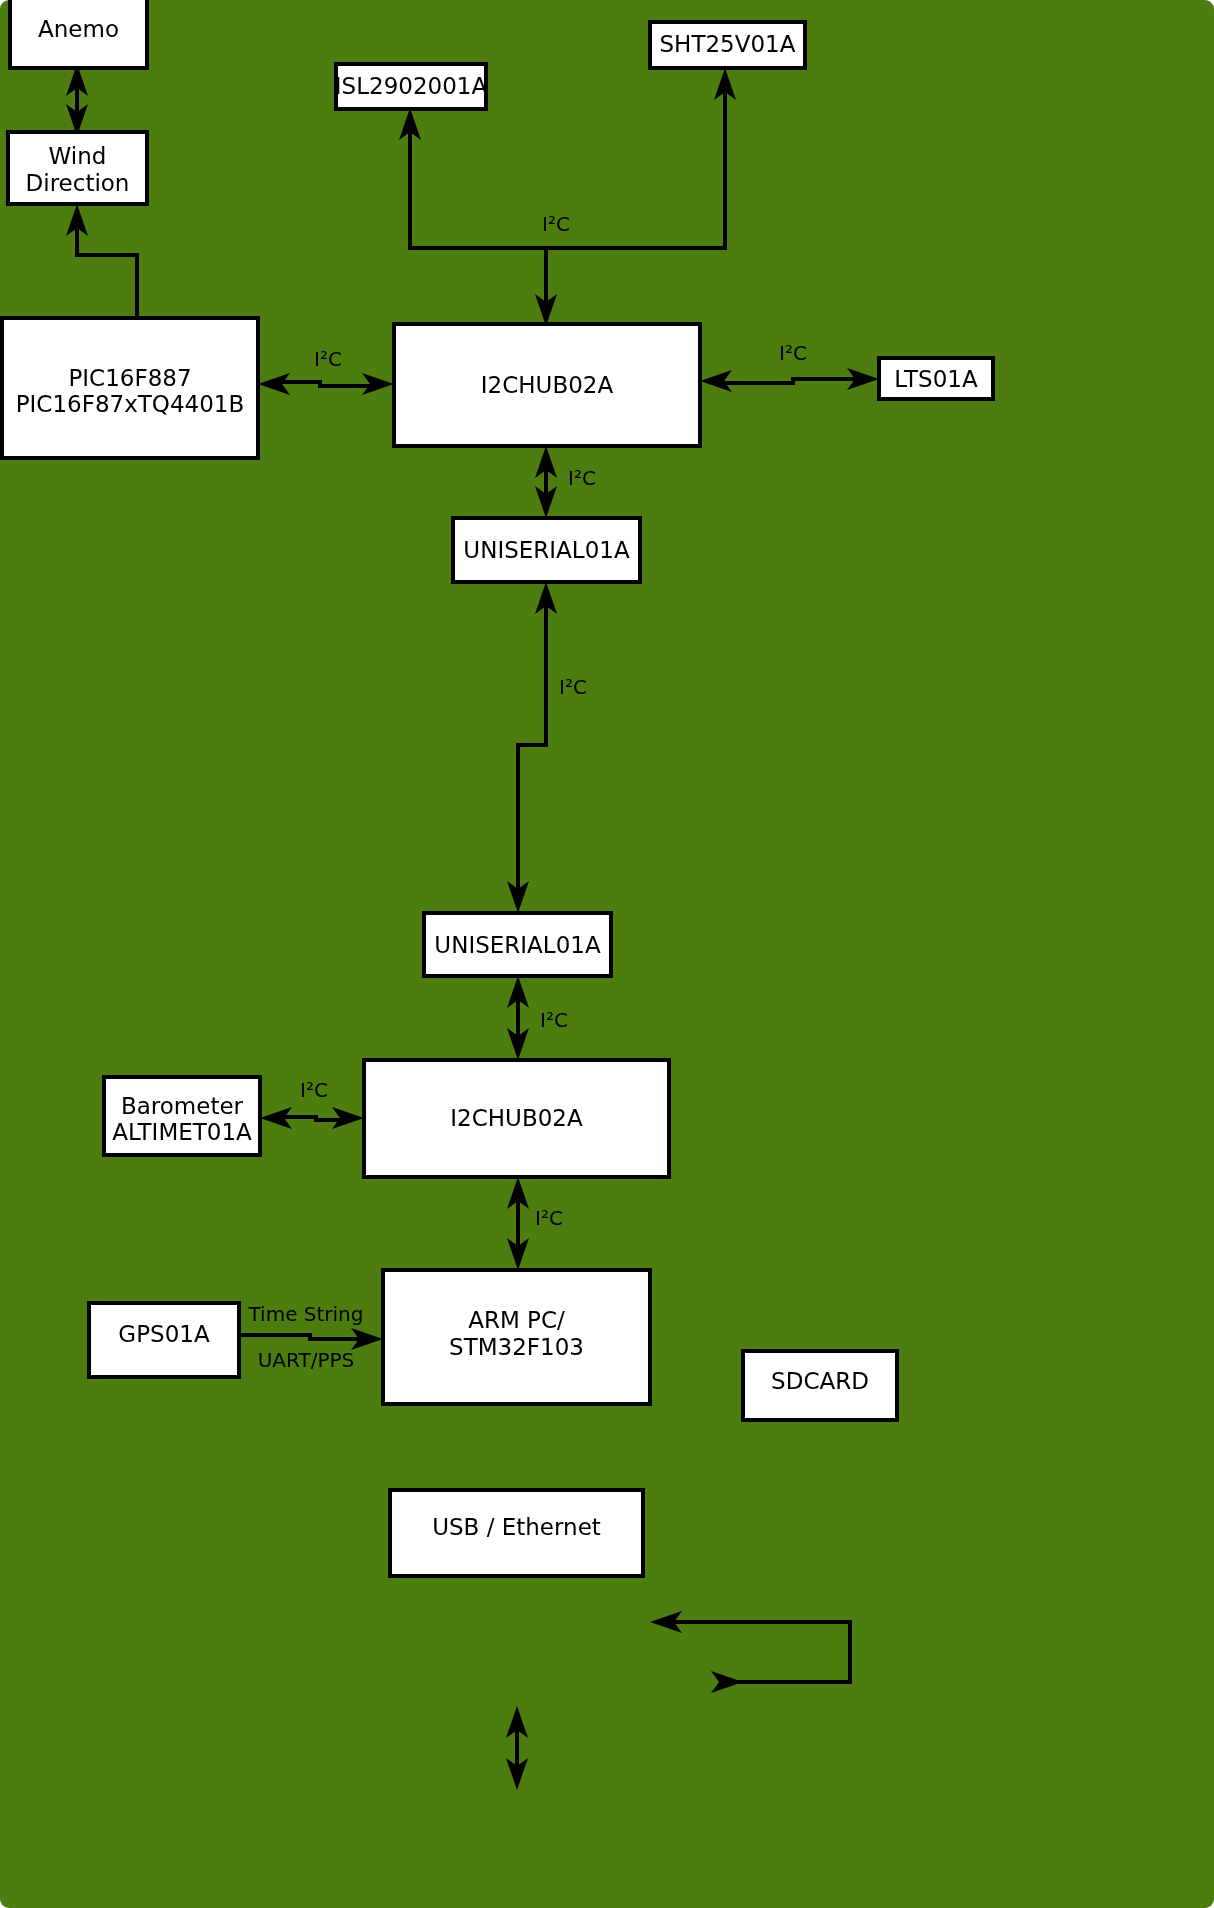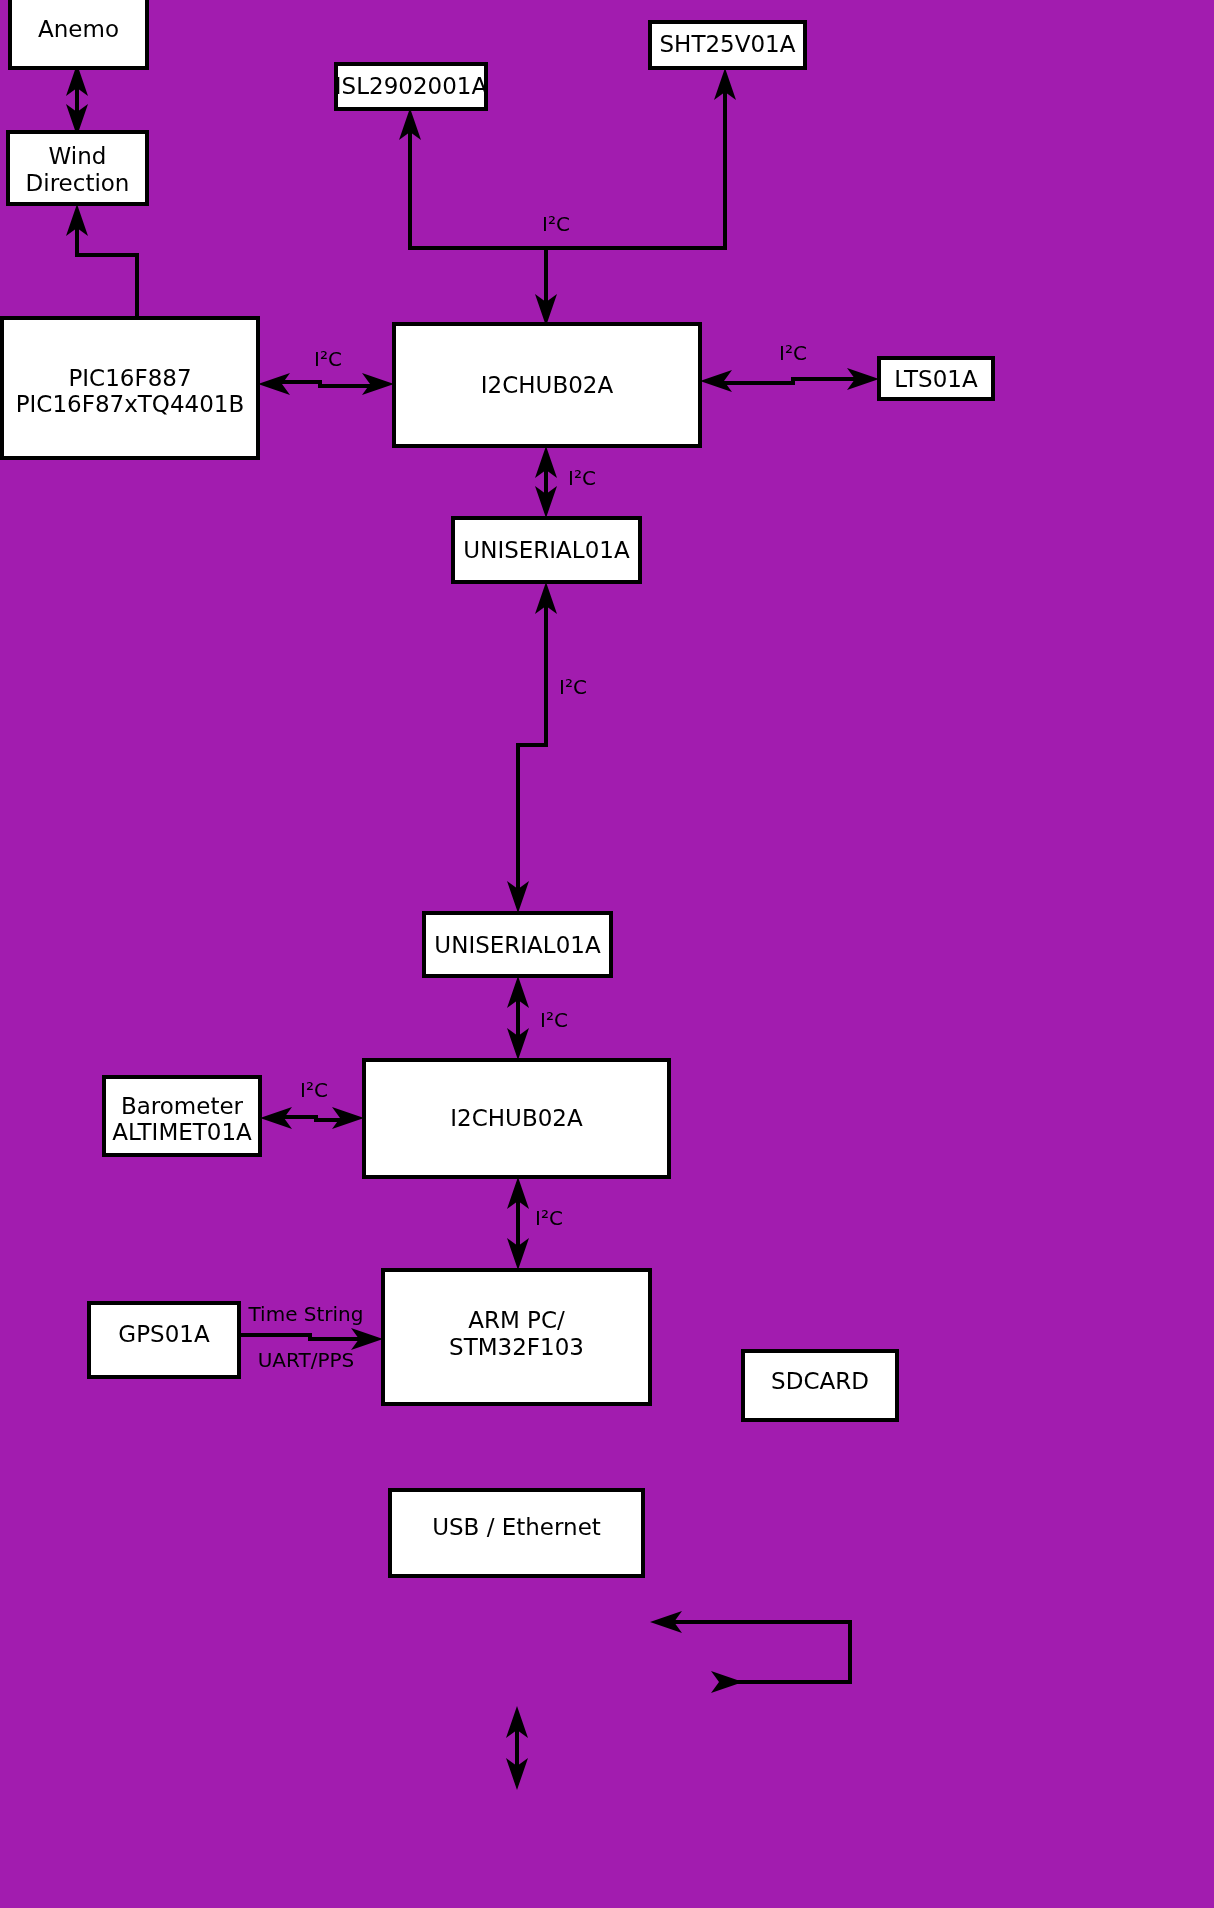--- a/index.html
+++ b/index.html
@@ -7,22 +7,23 @@
     padding: 0;
     background: #ffffff;
   }
   body {
     font-family: "DejaVu Sans", sans-serif;
   }
   #diagram-root {
     position: relative;
     width: 1214px;
     height: 1908px;
-    background: #a21caf;
+    background: #4d7c0f;
     overflow: hidden;
+    border-radius: 9px;
   }
   svg.canvas {
     position: absolute;
     top: 0;
     left: 0;
     width: 1214px;
     height: 1908px;
     display: block;
   }
   .node-rect {

